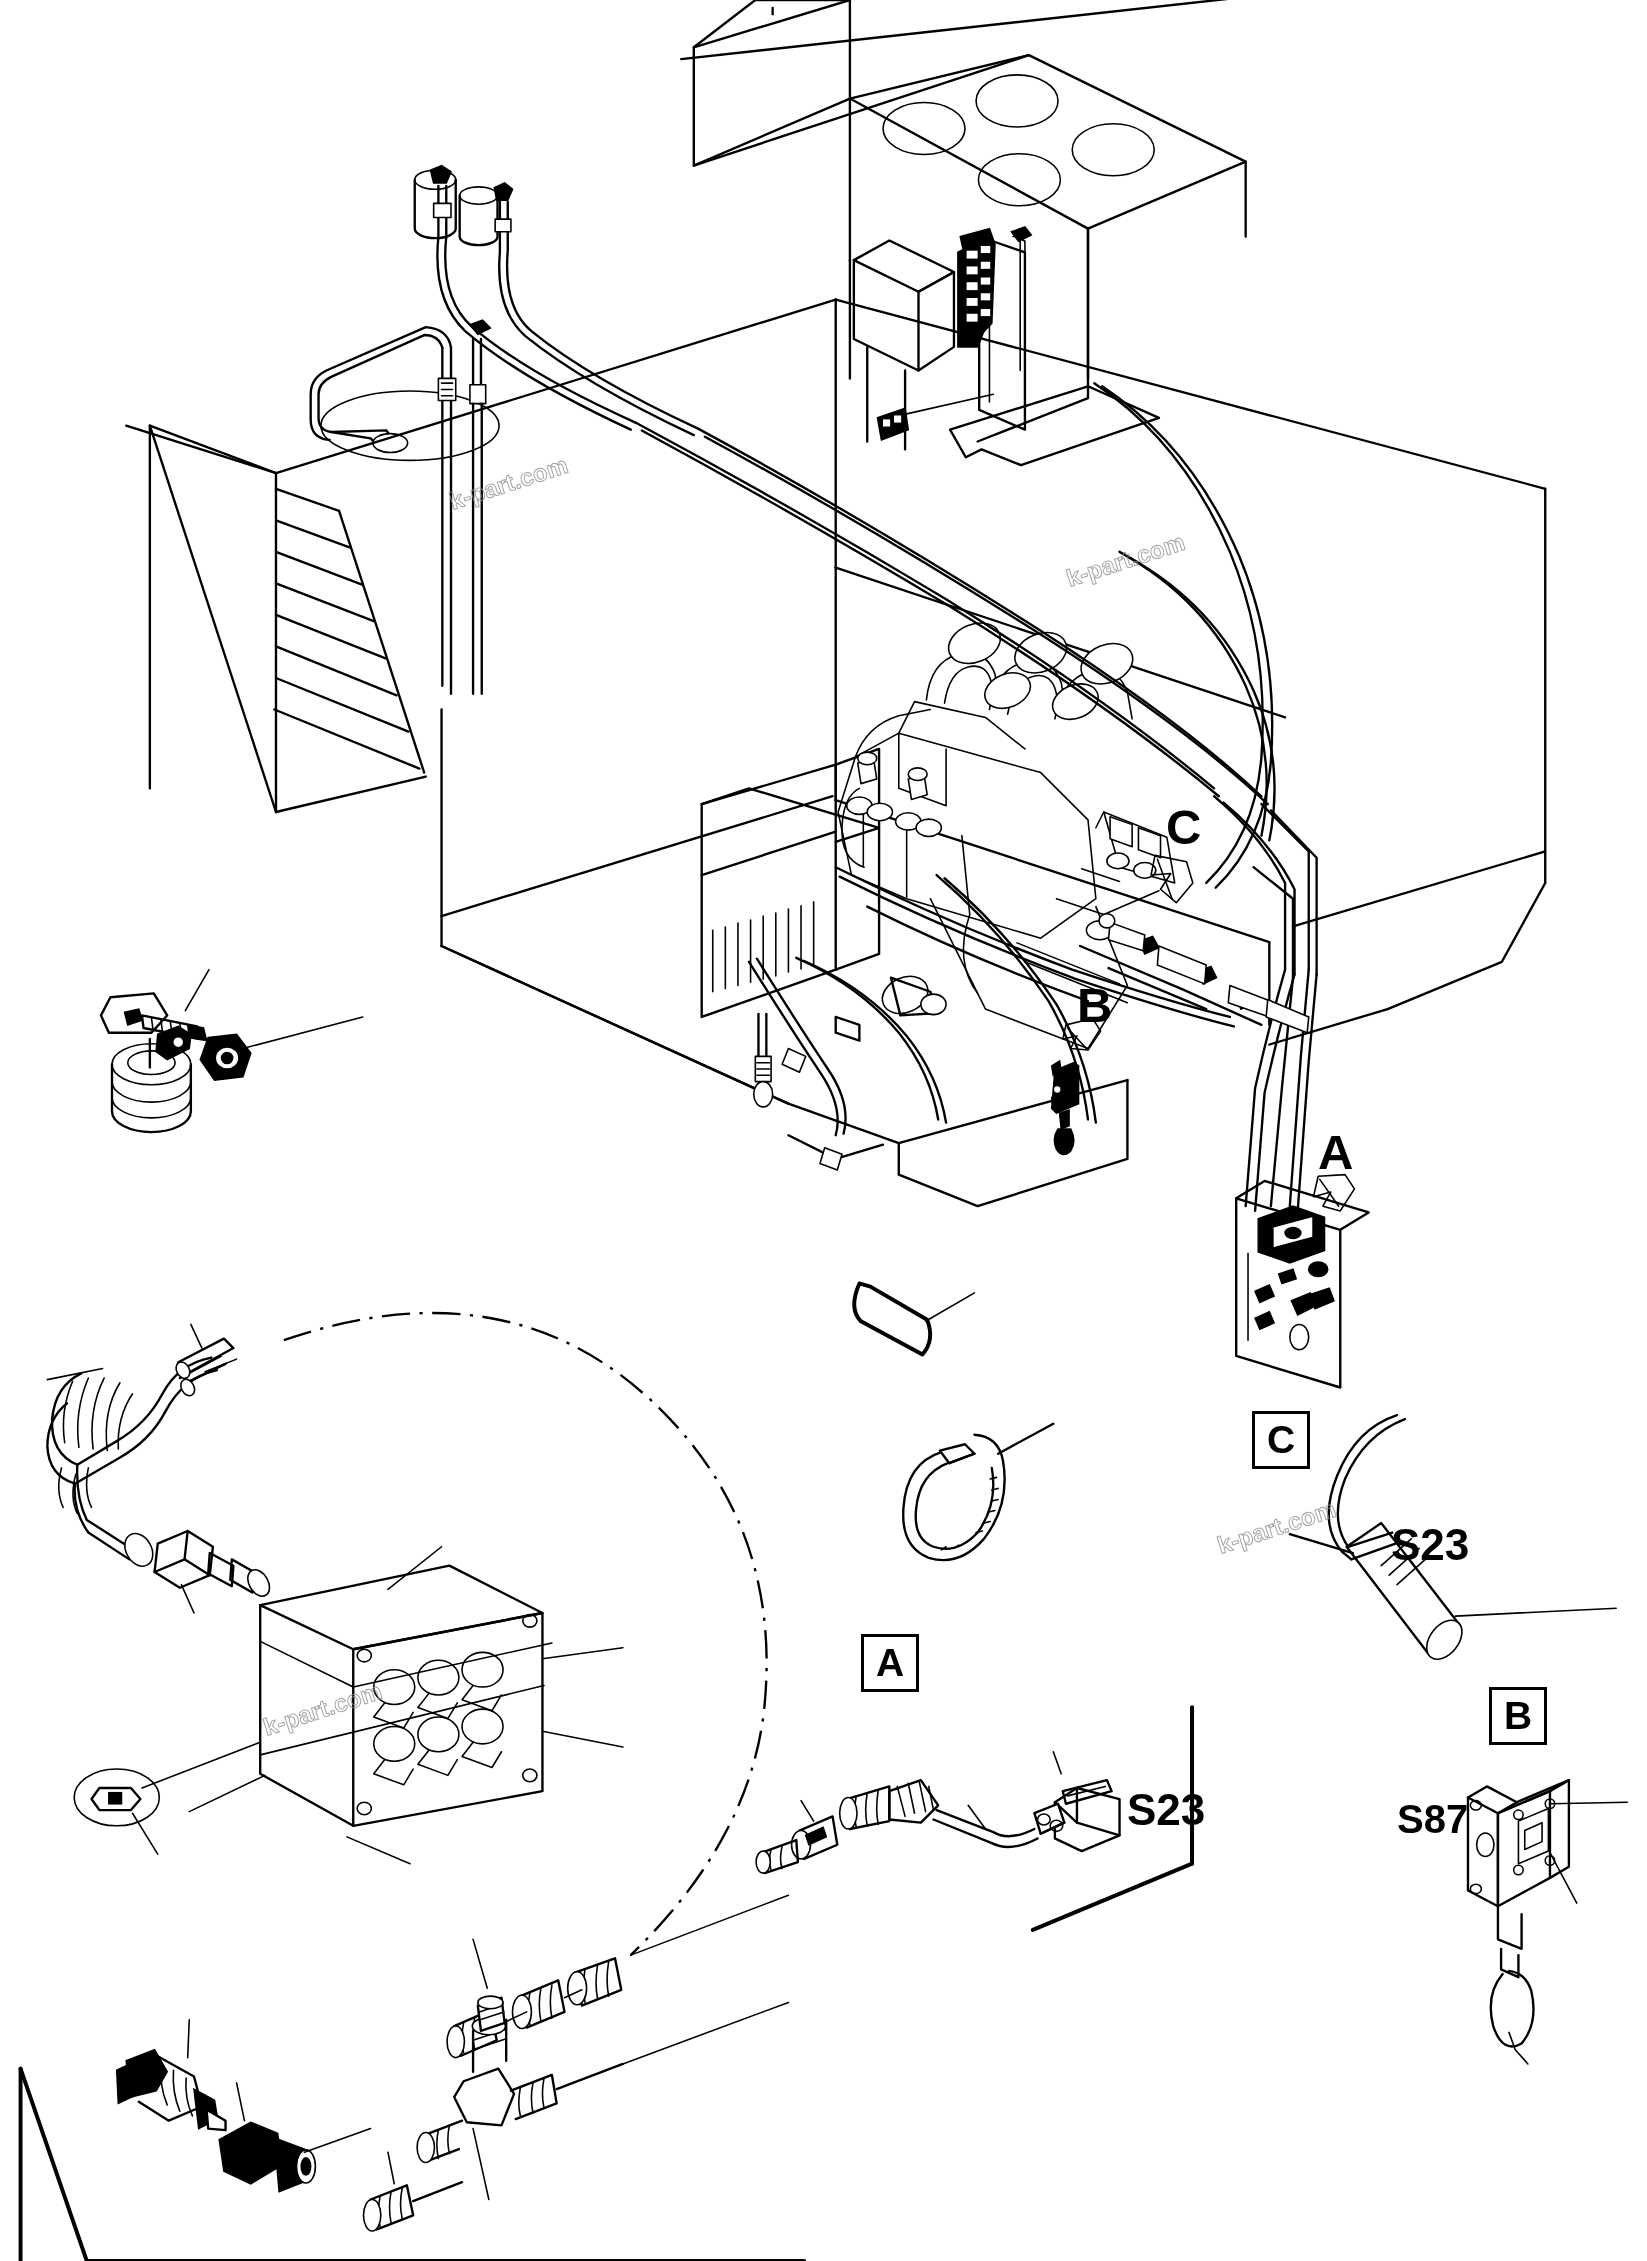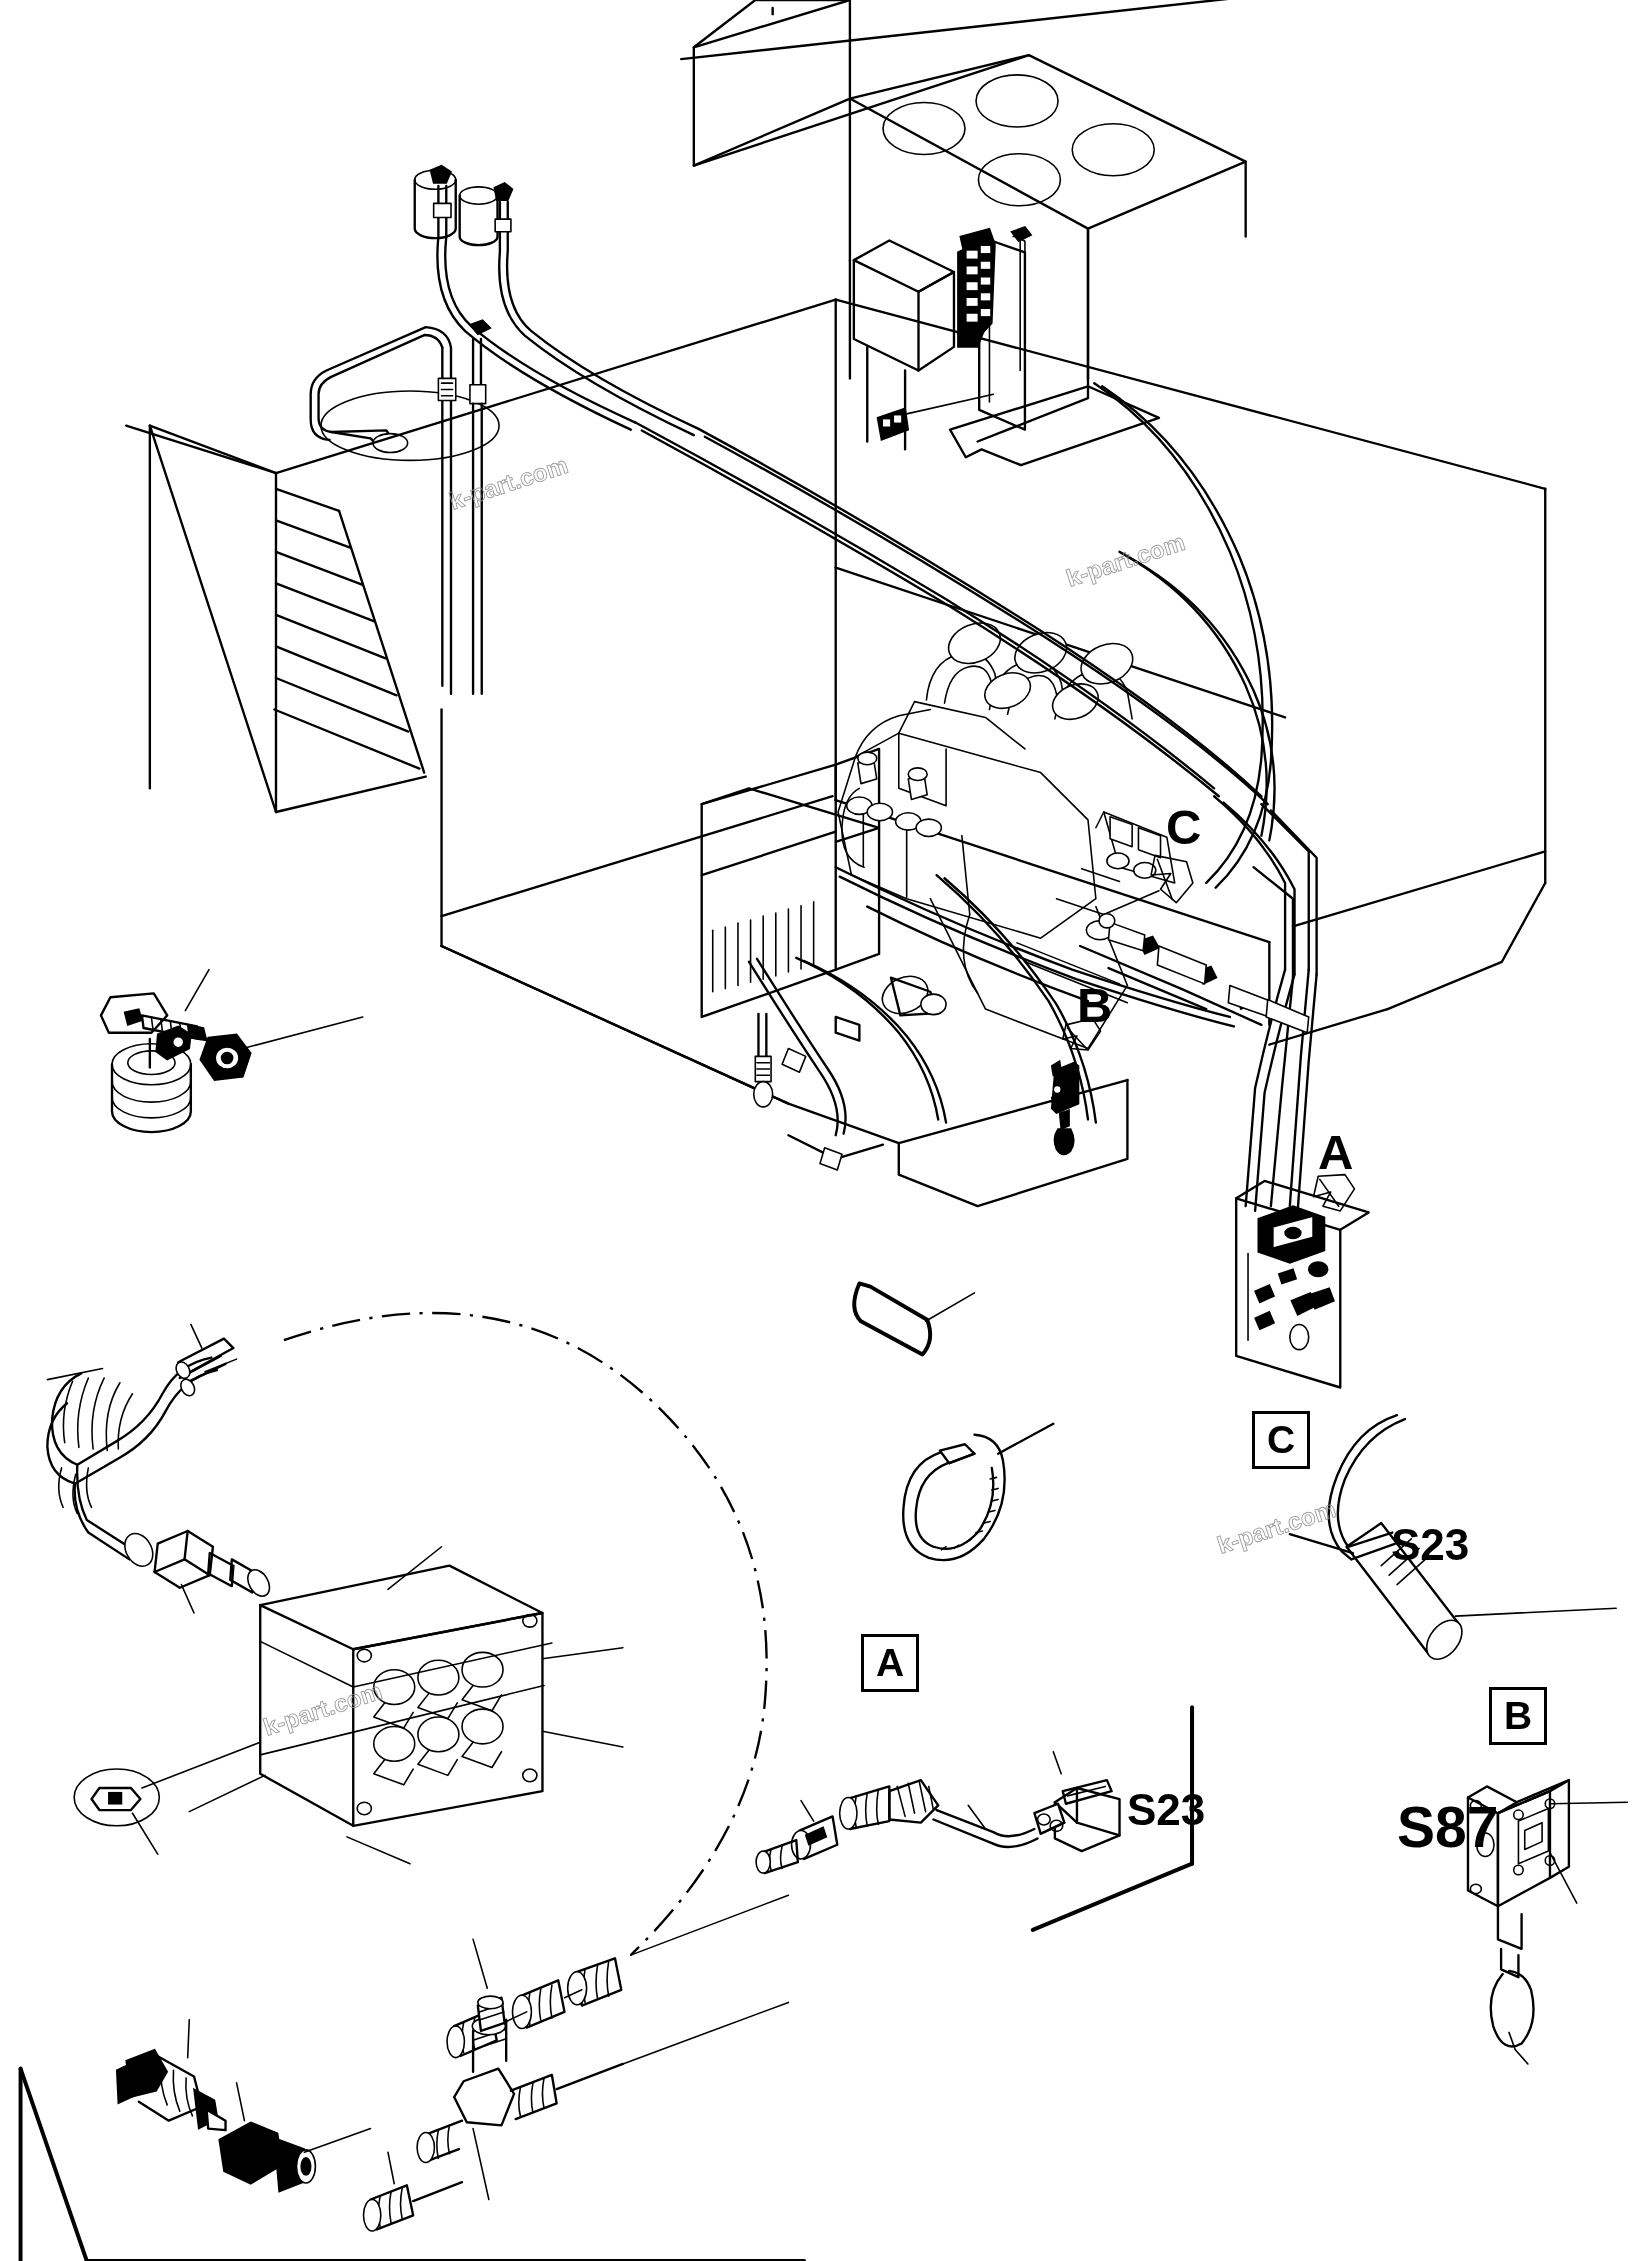--- a/index.html
+++ b/index.html
@@ -671,16 +671,16 @@
 <div class="lbl" style="left:1166px;top:803px;font-size:49px;">C</div>
 <div class="lbl" style="left:1077px;top:981px;font-size:49px;">B</div>
 <div class="lbl" style="left:1318px;top:1128px;font-size:49px;">A</div>
 
 <div class="callout-box" style="left:861px;top:1634px;width:52px;height:52px;font-size:39px;">A</div>
 <div class="callout-box" style="left:1252px;top:1411px;width:52px;height:52px;font-size:39px;">C</div>
 <div class="callout-box" style="left:1489px;top:1687px;width:52px;height:52px;font-size:39px;">B</div>
 
 <div class="lbl" style="left:1391px;top:1523px;font-size:44px;">S23</div>
 <div class="lbl" style="left:1127px;top:1788px;font-size:44px;">S23</div>
-<div class="lbl" style="left:1397px;top:1799px;font-size:57px;">S87</div>
+<div class="lbl" style="left:1397px;top:1799px;font-size:40px;">S87</div>
 
 </div>
 
 
 </body></html>

